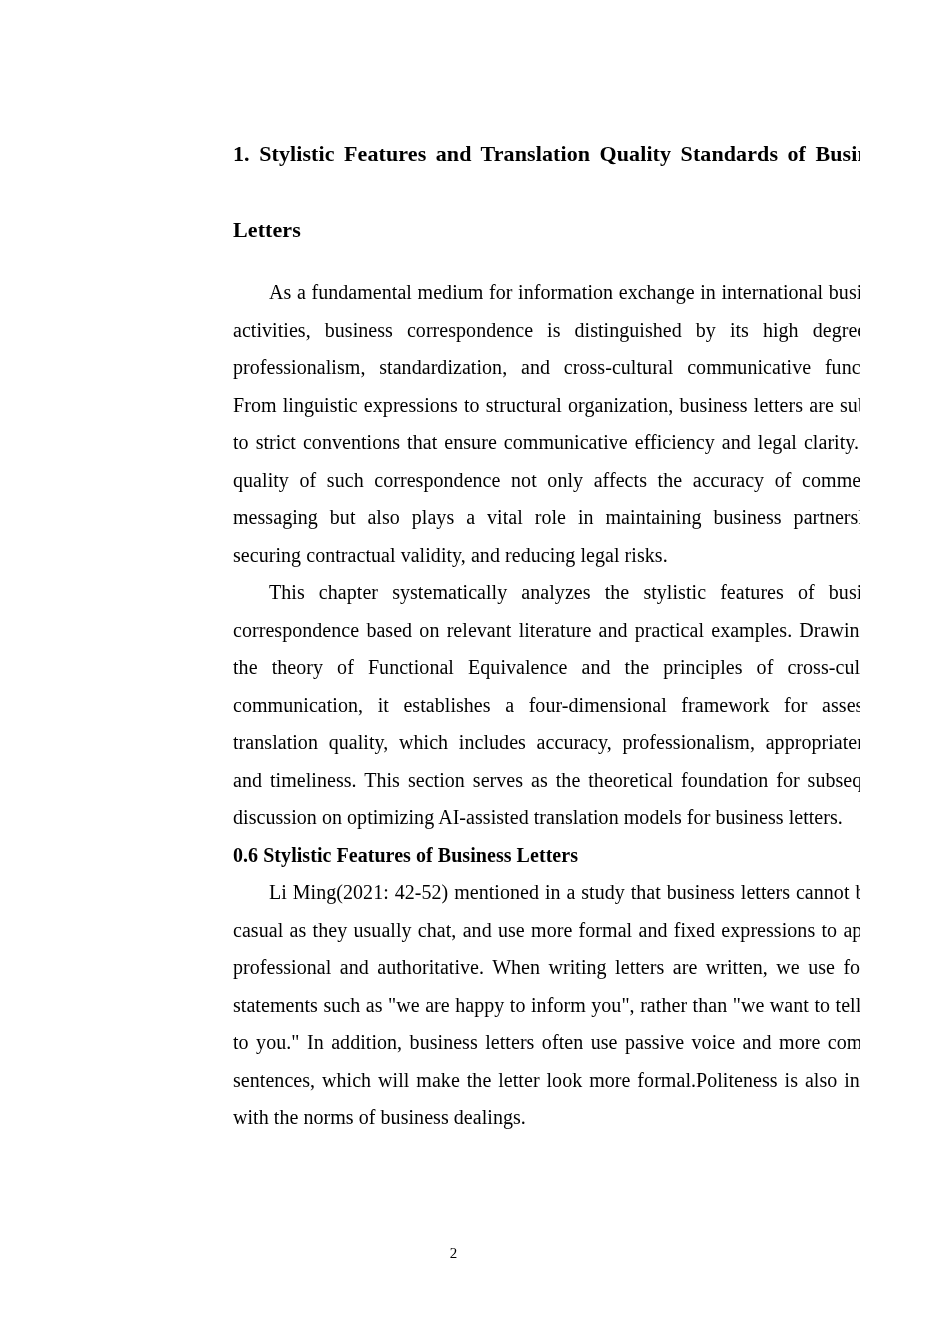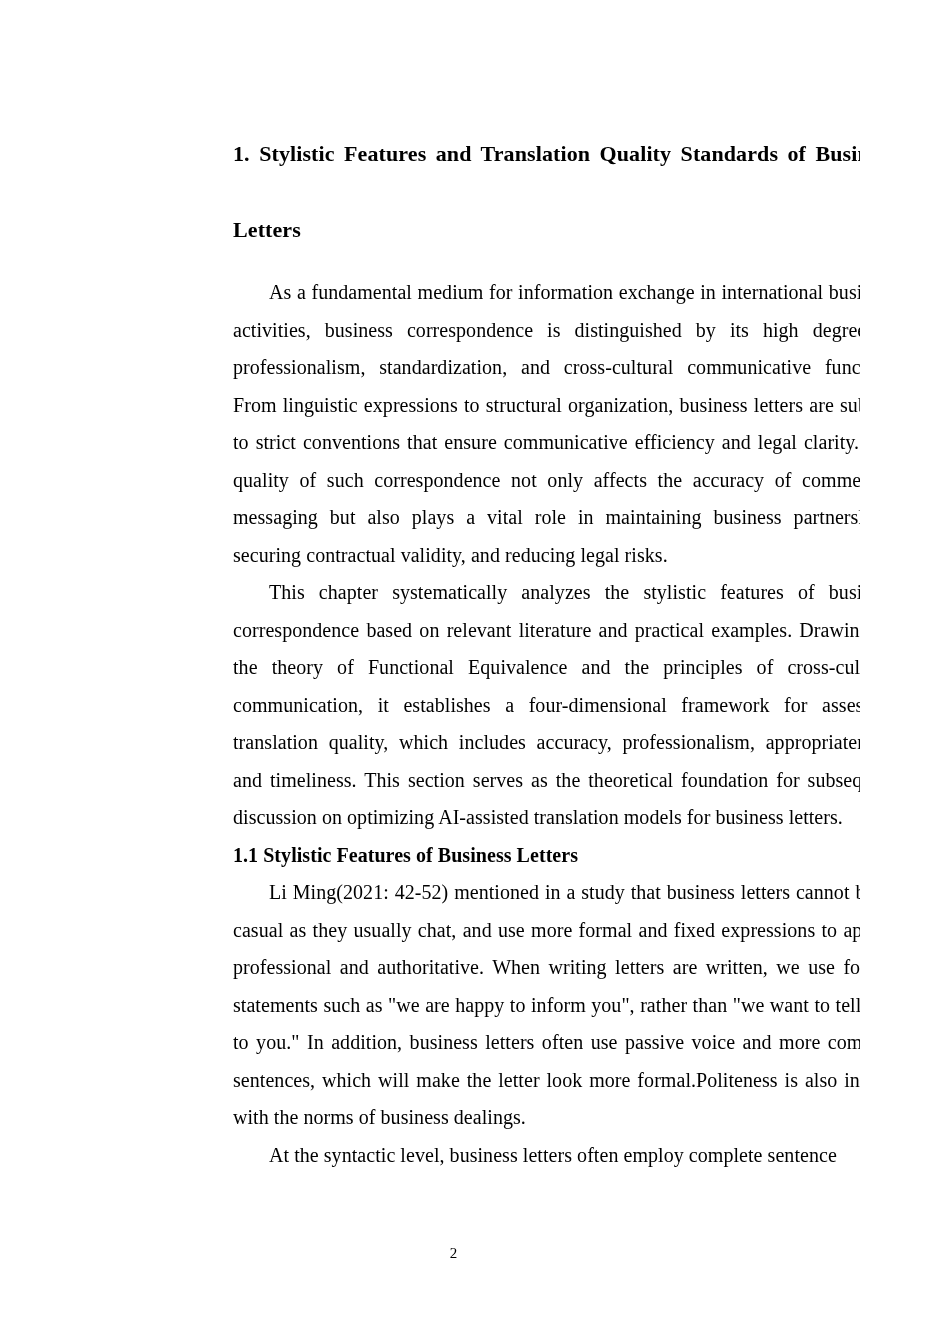--- a/index.html
+++ b/index.html
@@ -83,24 +83,23 @@
 <div class="page">
 
   <div class="content">
 
     <h1 class="doc-title">1. Stylistic Features and Translation Quality Standards of Business Letters</h1>
 
     <p class="para para-first">As a fundamental medium for information exchange in international business activities, business correspondence is distinguished by its high degree of professionalism, standardization, and cross-cultural communicative function. From linguistic expressions to structural organization, business letters are subject to strict conventions that ensure communicative efficiency and legal clarity. The quality of such correspondence not only affects the accuracy of commercial messaging but also plays a vital role in maintaining business partnerships, securing contractual validity, and reducing legal risks.</p>
 
     <p class="para">This chapter systematically analyzes the stylistic features of business correspondence based on relevant literature and practical examples. Drawing on the theory of Functional Equivalence and the principles of cross-cultural communication, it establishes a four-dimensional framework for assessing translation quality, which includes accuracy, professionalism, appropriateness, and timeliness. This section serves as the theoretical foundation for subsequent discussion on optimizing AI-assisted translation models for business letters.</p>
 
-    <h2 class="subhead">1.1 Stylistic Features of Business Letters</h2>
+    <h2 class="subhead">0.6 Stylistic Features of Business Letters</h2>
 
 
     <p class="para">Li Ming(2021: 42-52) mentioned in a study that business letters cannot be as casual as they usually chat, and use more formal and fixed expressions to appear professional and authoritative. When writing letters are written, we use formal statements such as "we are happy to inform you", rather than "we want to tell you to you." In addition, business letters often use passive voice and more complex sentences, which will make the letter look more formal.Politeness is also in line with the norms of business dealings.</p>
 
-    <p class="para">At the syntactic level, business letters often employ complete sentence</p>
 
   </div>
 
   <div class="footer">2</div>
 
 </div>
 
 </body></html>

